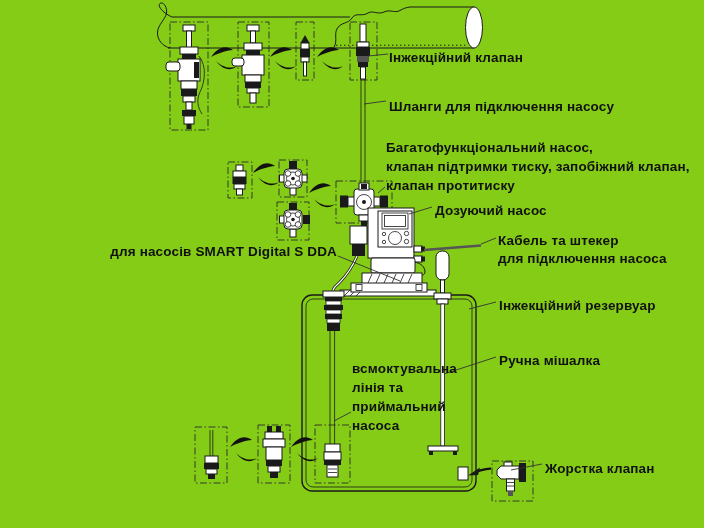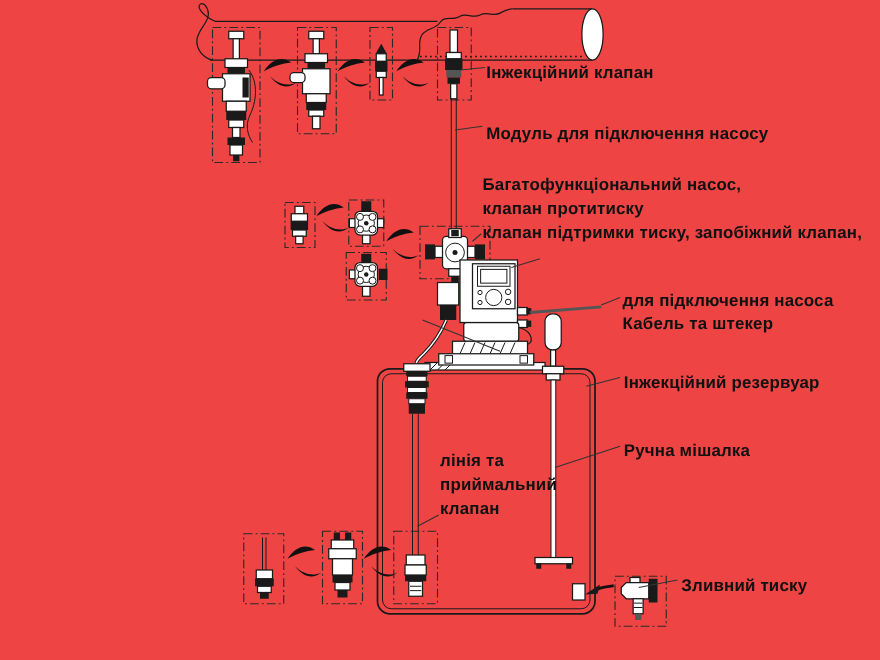--- a/index.html
+++ b/index.html
@@ -1,16 +1,16 @@
 <!DOCTYPE html>
 <html><head>
 <meta charset="utf-8">
 <style>
   html,body{margin:0;padding:0;background:#fff;}
-  #stage{position:relative;width:704px;height:528px;background:#ef4444;overflow:hidden;
+  #stage{position:relative;width:704px;height:528px;background:#84cc16;overflow:hidden;
          font-family:"Liberation Sans","DejaVu Sans",sans-serif;}
   #stage svg{position:absolute;left:0;top:0;}
   .lbl{position:absolute;font-weight:bold;font-size:13.5px;color:#111;
        letter-spacing:.15px;white-space:nowrap;line-height:19px;}
   .lbl.lh18{line-height:18px;} .lbl.lh20{line-height:20px;}
   .rt{text-align:right;}
   
   .s1{stroke:#1a1a1a;stroke-width:1;fill:none;}
   .s14{stroke:#1a1a1a;stroke-width:1.4;fill:none;}
   .s08{stroke:#1a1a1a;stroke-width:.8;fill:none;}
@@ -314,41 +314,44 @@
     <line class="ldr" x1="481" y1="244" x2="496" y2="238"></line>
     <line class="ldr" x1="338" y1="256" x2="400" y2="281"></line>
     <line class="ldr" x1="469" y1="309" x2="496" y2="302"></line>
     <line class="ldr" x1="444" y1="374" x2="496" y2="357"></line>
     <line class="ldr" x1="334" y1="421" x2="351" y2="412"></line>
     <line class="ldr" x1="511" y1="470" x2="542" y2="464"></line>
   </g>
 </svg>
 
 <div class="lbl" style="left:389px;top:48px">Інжекційний клапан</div>
-<div class="lbl" style="left:389px;top:97px">Модуль для підключення насосу</div>
+<div class="lbl" style="left:389px;top:97px">Шланги для підключення насосу</div>
 
 <div class="lbl" style="left:386px;top:138px">
   <div>Багатофункціональний насос,</div>
+  <div>клапан підтримки тиску, запобіжний клапан,</div>
   <div>клапан протитиску</div>
-  <div>клапан підтримки тиску, запобіжний клапан,</div>
-</div>
-
+</div>
+
+<div class="lbl" style="left:435px;top:201px">Дозуючий насос</div>
 
 <div class="lbl lh18" style="left:498px;top:232px">
+  <div>Кабель та штекер</div>
   <div>для підключення насоса</div>
-  <div>Кабель та штекер</div>
 </div>
 
 <div class="lbl lh20 rt" style="left:100px;top:242px;width:237px">
+  <div>для насосів SMART Digital S DDA</div>
 </div>
 
 <div class="lbl" style="left:499px;top:296px">Інжекційний резервуар</div>
 <div class="lbl" style="left:499px;top:351px">Ручна мішалка</div>
 
 <div class="lbl" style="left:352px;top:359px">
+  <div>всмоктувальна</div>
   <div>лінія та</div>
   <div>приймальний</div>
-  <div>клапан</div>
-</div>
-
-<div class="lbl" style="left:545px;top:459px">Зливний тиску</div>
+  <div>насоса</div>
+</div>
+
+<div class="lbl" style="left:545px;top:459px">Жорстка клапан</div>
 
 </div>
 
 </body></html>

